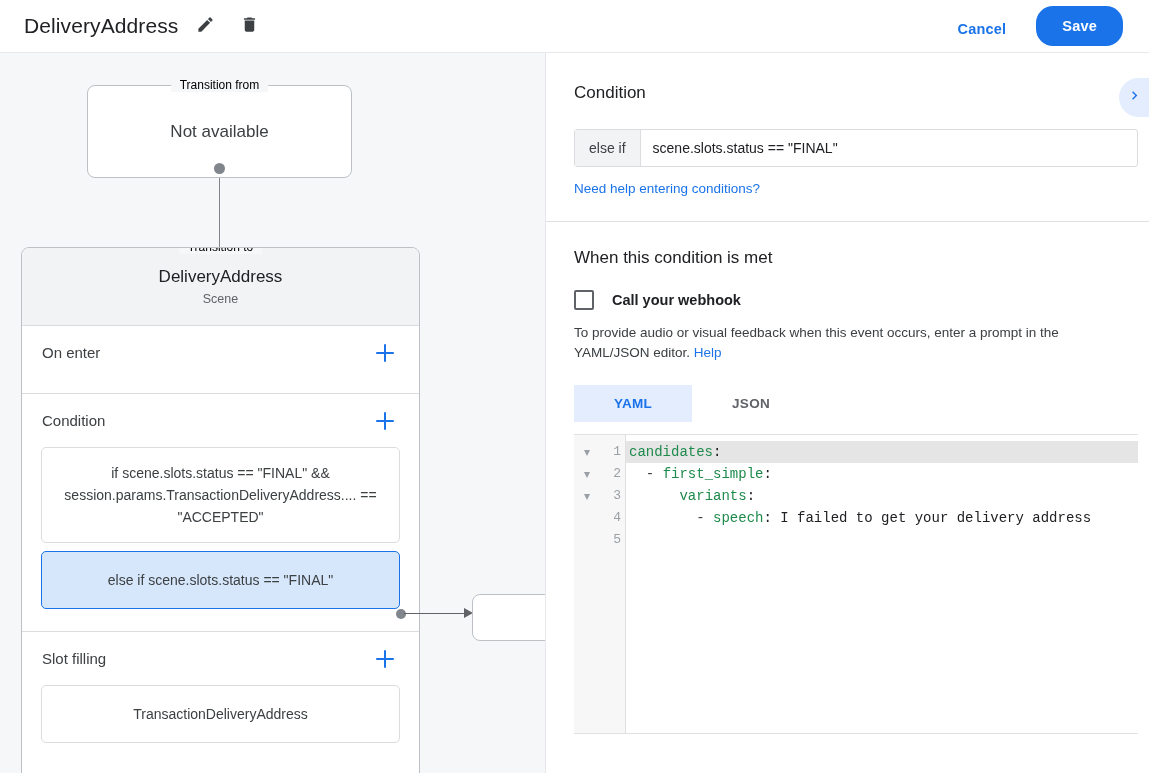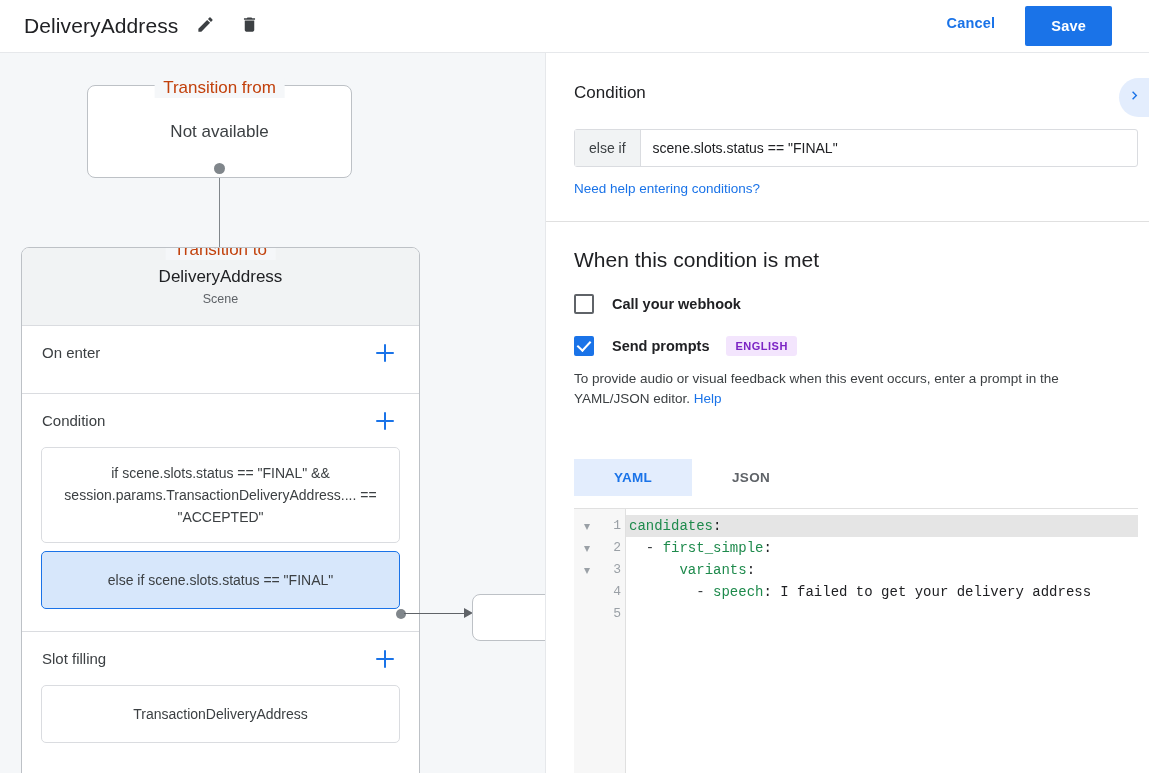--- a/index.html
+++ b/index.html
@@ -27,53 +27,53 @@
     letter-spacing: 0.1px;
     white-space: nowrap;
   }
   .hdr-icon-btn {
     width: 34px; height: 34px; margin-left: 10px;
     display: flex; align-items: center; justify-content: center;
     border-radius: 50%; cursor: pointer;
     background: transparent; border: none; padding: 0;
   }
   #header-right {
-    margin-left: auto; display: flex; align-items: flex-start; padding-right: 37px;
+    margin-left: auto; display: flex; align-items: flex-end; padding-right: 26px;
   }
   #cancel-button {
     font-size: 14.5px; font-weight: bold; color: #1a73e8;
     background: transparent; border: none; cursor: pointer;
     padding: 9px 13px; border-radius: 4px; letter-spacing: 0.2px;
     font-family: "Liberation Sans", sans-serif;
   }
   #save-button {
     margin-left: 17px;
     font-size: 14.5px; font-weight: bold; color: #ffffff;
     background: #1a73e8; border: none; cursor: pointer;
-    padding: 0 26px; height: 40px; border-radius: 2px; letter-spacing: 0.2px;
+    padding: 0 26px; height: 40px; border-radius: 17px; letter-spacing: 0.2px;
     font-family: "Liberation Sans", sans-serif;
   }
 
   
   #canvas {
     position: absolute; left: 0; top: 53px; width: 545px; height: 720px;
     background: #f5f7f9;
     overflow: hidden;
   }
 
   .fieldset-box {
     position: absolute;
     border: 1px solid #bdc1c6;
     border-radius: 8px;
     background: #ffffff;
   }
   .fieldset-legend {
     position: absolute; top: -8px; left: 50%; transform: translateX(-50%);
     background: #f5f7f9; padding: 0 9px;
-    font-size: 17px; color: #c2410c; white-space: nowrap;
+    font-size: 12px; color: #000000; white-space: nowrap;
   }
 
   
   #transition-from-card { left: 87px; top: 32px; width: 265px; height: 93px; }
   #transition-from-body {
     width: 100%; height: 100%;
     display: flex; align-items: center; justify-content: center;
     font-size: 17px; color: #3c4043;
   }
 
@@ -195,21 +195,21 @@
     font-size: 14px; color: #202124;
     font-family: "Liberation Sans", sans-serif;
     background: transparent;
   }
   #condition-help-link {
     display: inline-block; margin-top: 14px;
     font-size: 13.5px; color: #1a73e8; text-decoration: none; cursor: pointer;
   }
 
   #met-section { padding: 26px 28px 0 28px; }
-  #met-heading { font-size: 21px; color: #202124; }
+  #met-heading { font-size: 17px; color: #202124; }
 
   .cb-row { display: flex; align-items: center; margin-top: 22px; }
   .checkbox {
     width: 20px; height: 20px; border-radius: 2px; cursor: pointer;
     position: relative; flex: 0 0 auto;
   }
   .checkbox.unchecked { border: 2px solid #5f6368; background: #ffffff; }
   .checkbox.checked { background: #1a73e8; border: 2px solid #1a73e8; }
   .checkbox.checked::after {
     content: ""; position: absolute; left: 4px; top: 0px;
@@ -232,21 +232,20 @@
 
   
   #editor-tabs { margin-top: 22px; display: flex; }
   .editor-tab {
     width: 118px; height: 37px;
     display: flex; align-items: center; justify-content: center;
     font-size: 13.5px; font-weight: bold; color: #5f6368;
     cursor: pointer; letter-spacing: 0.3px;
     background: transparent; border: none;
     font-family: "Liberation Sans", sans-serif;
-    margin-top: 28px;
   }
   .editor-tab.active { background: #e3edfd; color: #1a73e8; }
 
   
   #code-editor {
     margin-top: 12px; width: 564px; height: 300px;
     border: 1px solid #e0e0e0; border-left: none; border-right: none;
     display: flex; background: #ffffff; overflow: hidden;
     position: relative;
   }
@@ -376,25 +375,20 @@
     </div>
 
     <div id="met-section">
       <div id="met-heading">When this condition is met</div>
 
       <div class="cb-row">
         <span class="checkbox unchecked"></span>
         <span class="cb-label">Call your webhook</span>
       </div>
 
-      <div class="cb-row">
-        <span class="checkbox checked"></span>
-        <span class="cb-label">Send prompts</span>
-        <span id="lang-badge">ENGLISH</span>
-      </div>
 
       <div id="prompt-desc">
         <span>To provide audio or visual feedback when this event occurs, enter a prompt in the YAML/JSON editor.</span>
         <a id="prompt-help-link">Help</a>
       </div>
 
       <div id="editor-tabs">
         <button class="editor-tab active">YAML</button>
         <button class="editor-tab">JSON</button>
       </div>

